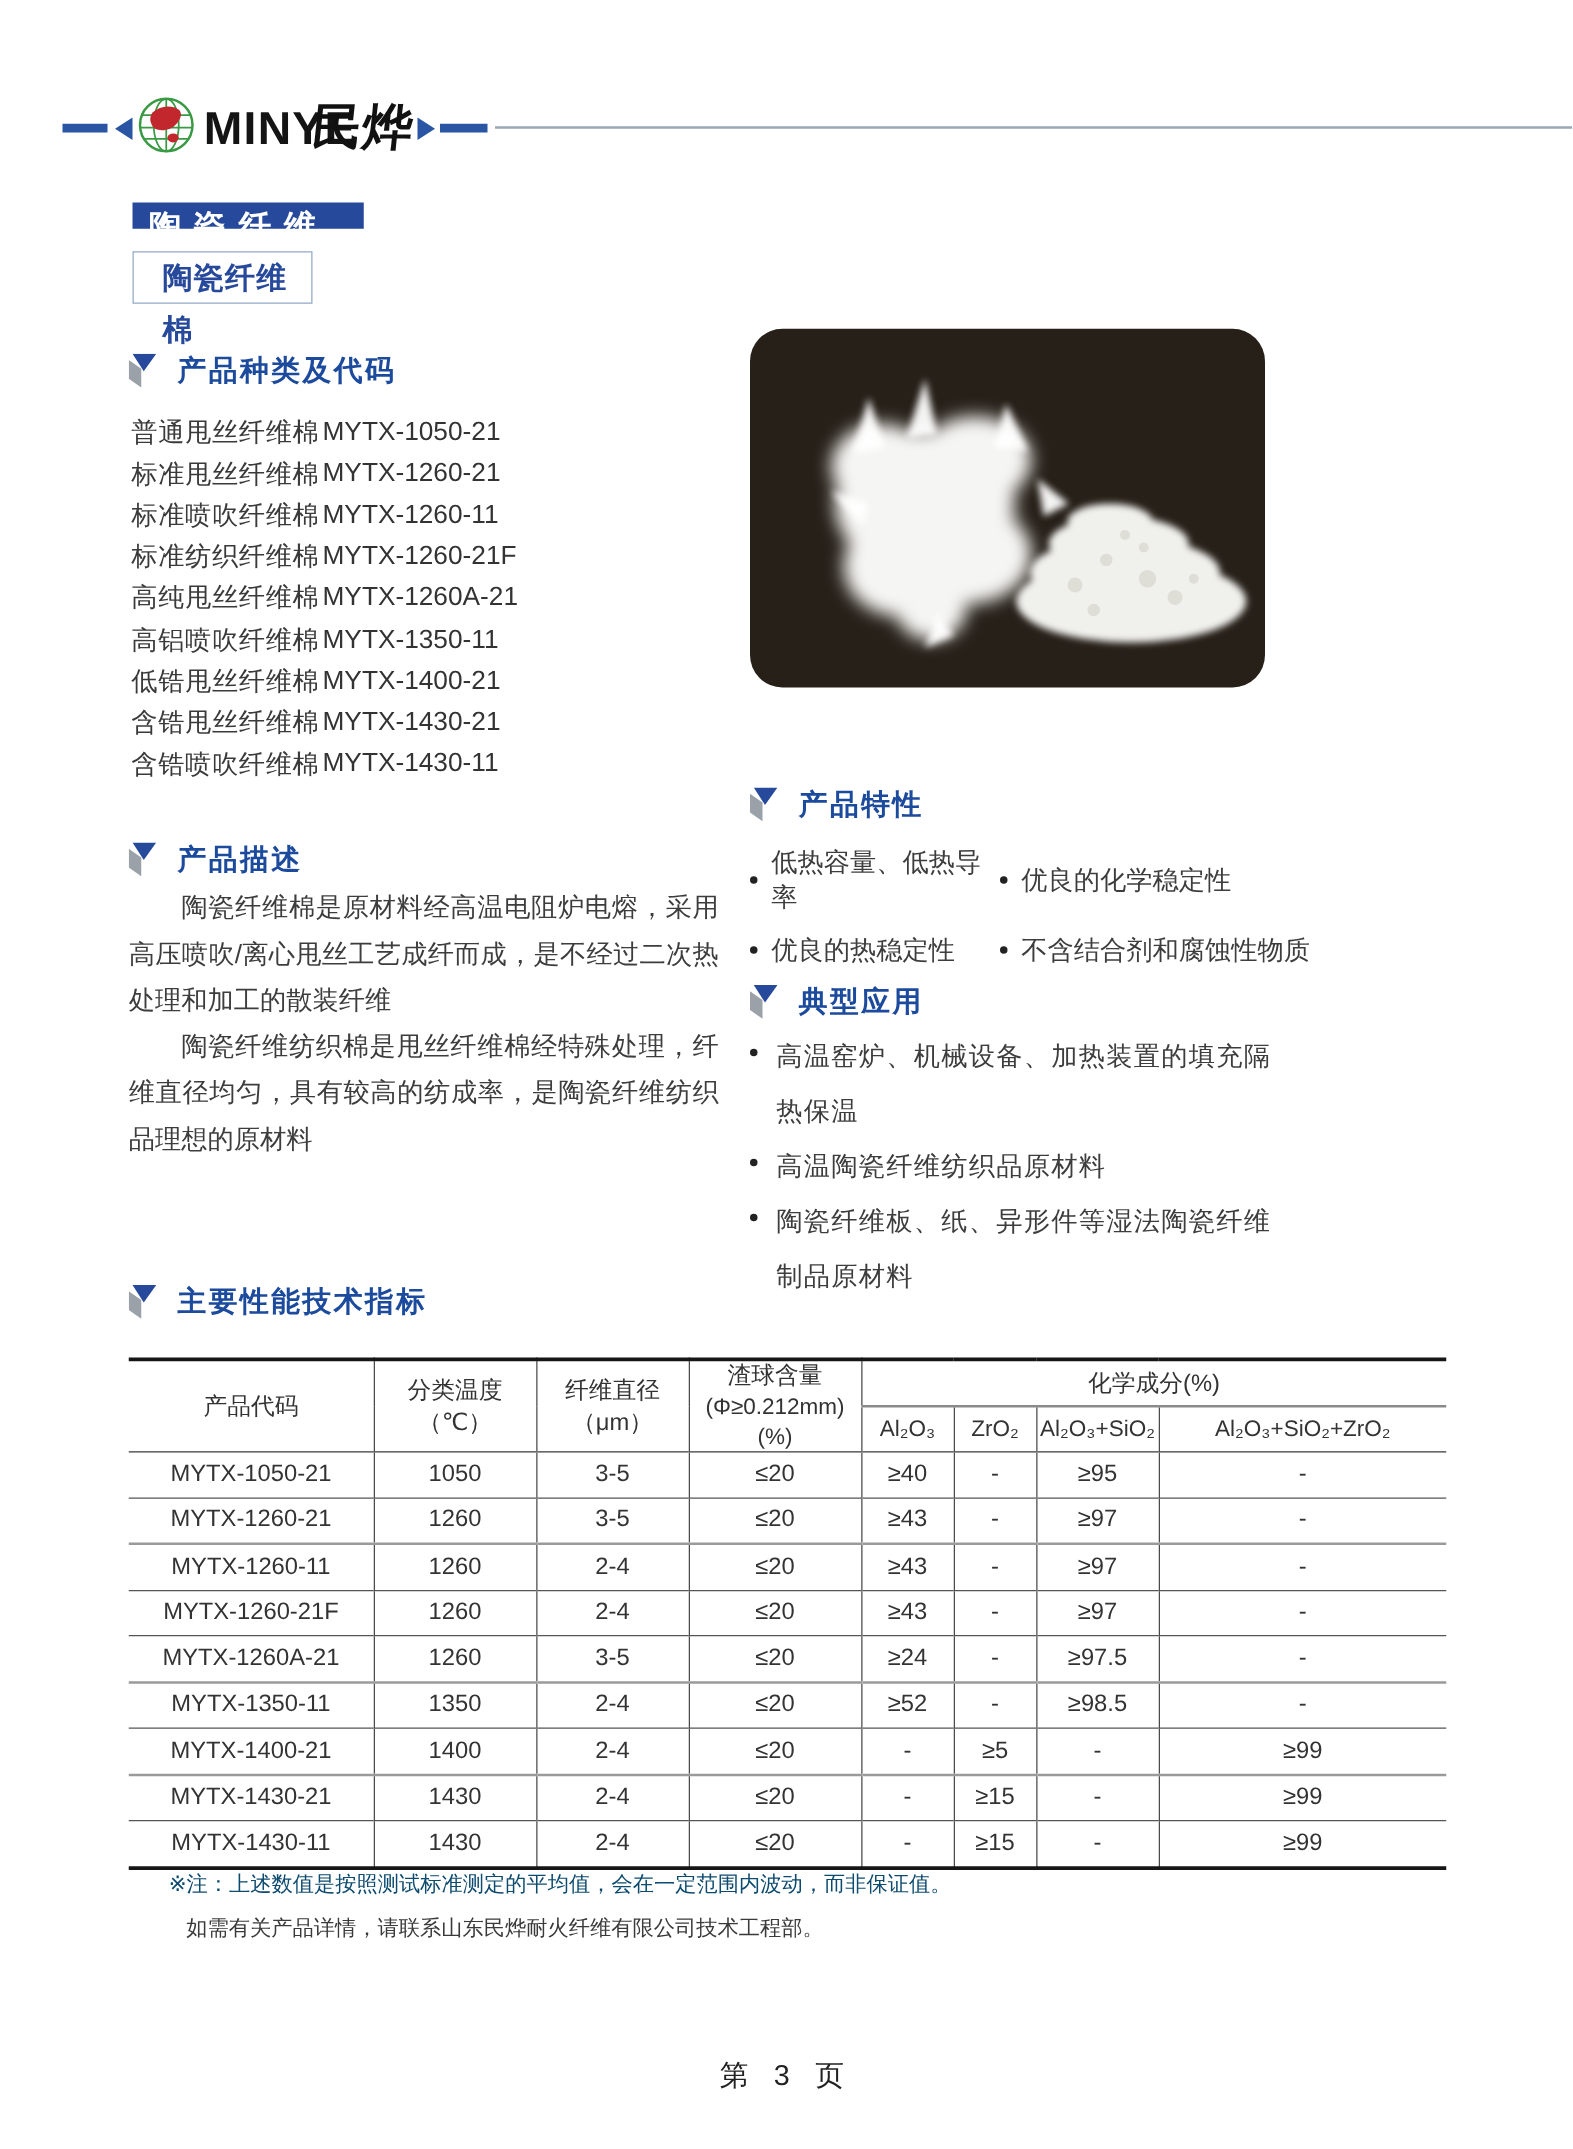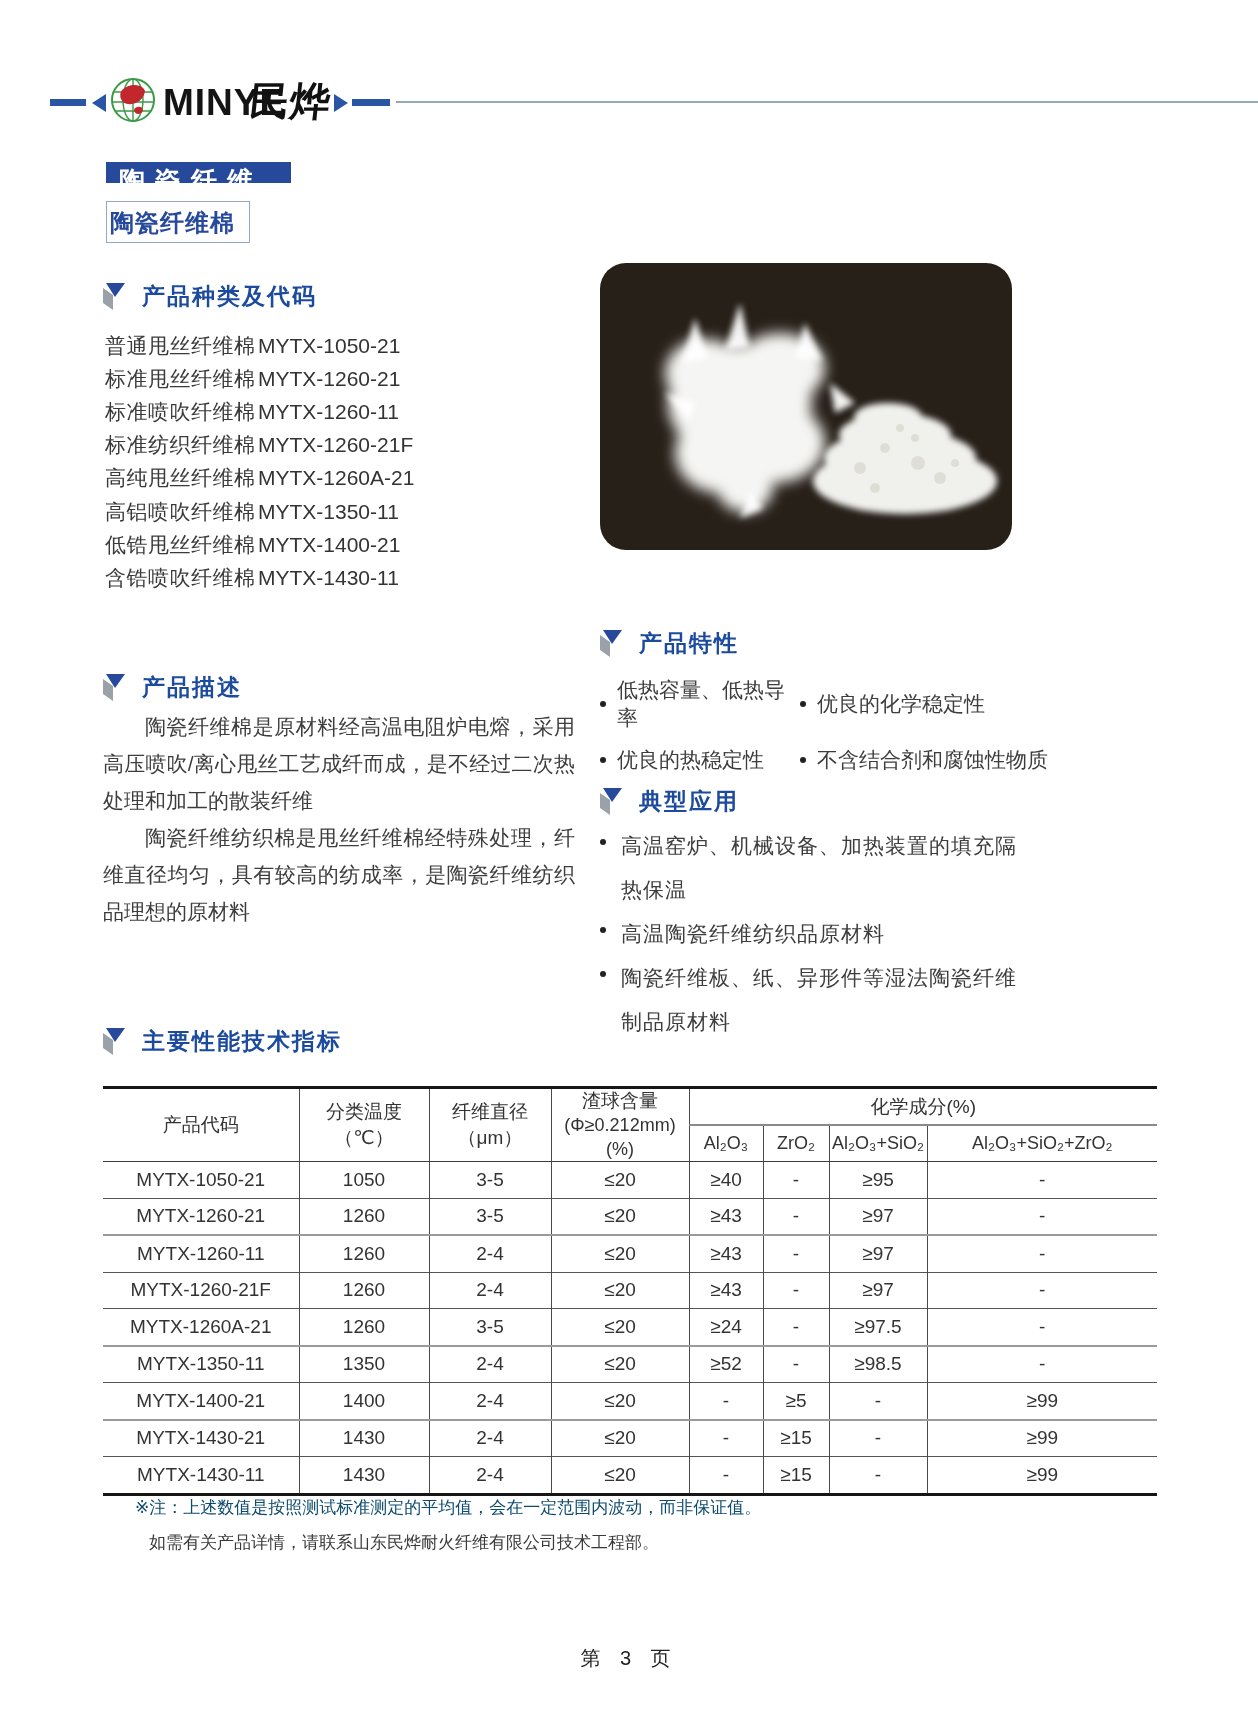--- a/index.html
+++ b/index.html
@@ -17,21 +17,21 @@
   .brand-en{position:absolute;left:163px;top:82px;font-size:37px;font-weight:800;color:#141414;letter-spacing:1px;}
   .brand-cn{position:absolute;left:250px;top:74px;font-size:40px;font-weight:900;color:#111;
             font-family:"DejaVu Serif","Liberation Serif",serif;transform:skewX(-6deg);}
   .hline{position:absolute;left:396px;top:101px;width:862px;height:2px;background:#9aa8b6;}
 
   
   .title-bar{position:absolute;left:106px;top:162px;width:185px;height:21px;background:#27499c;
              color:#fff;font-size:26px;font-weight:bold;line-height:39px;padding-left:13px;
              letter-spacing:10px;box-sizing:border-box;}
   .subtitle-box{position:absolute;left:106px;top:201px;width:144px;height:42px;border:1px solid #93a9c6;
-             color:#27499c;font-size:24px;font-weight:bold;line-height:42px;padding-left:3px;
+             color:#27499c;font-size:24px;font-weight:bold;line-height:42px;padding-left:23px;
              letter-spacing:1px;box-sizing:border-box;background:#fff;}
 
   
   .sec-head{position:absolute;display:flex;align-items:center;gap:17px;}
   .sec-head .txt{font-size:23px;font-weight:bold;color:#1c4a9c;letter-spacing:2px;}
 
   
   .type-list{position:absolute;left:105px;top:329px;}
   .type-row{display:flex;align-items:center;height:33.2px;font-size:21px;color:#3a3a3a;}
   .t-name{width:153px;letter-spacing:0.5px;}
@@ -70,21 +70,21 @@
   .slag span{display:block;line-height:24px;font-size:19px;}
   .slag .s2{font-size:18px;}
   .spec-table tbody tr:first-child td{border-top:1.6px solid #3a3a3a;}
   .spec-table tbody td{height:35.5px;}
   .spec-table tbody tr + tr td{border-top:1px solid #555;}
   .spec-table tbody tr.grp td{border-bottom:2.6px solid #9a9a9a;}
 
   
   .note1{position:absolute;left:103px;top:1496px;font-size:17px;color:#0c4a6e;margin-left:32px;}
   .note2{position:absolute;left:149px;top:1531px;font-size:17px;color:#3a3a3a;}
-  .page-num{position:absolute;left:0;top:1645px;width:1258px;text-align:center;font-size:20px;
+  .page-num{position:absolute;left:0;top:1645px;width:1258px;text-align:center;font-size:23px;
             color:#222;letter-spacing:7px;}
 </style>
 </head>
 <body>
 
 <div class="page">
 
   <div>
     <span class="dash dash-left"></span>
     <span class="tri tri-left"></span>
@@ -138,20 +138,24 @@
         <span class="t-name">高纯甩丝纤维棉</span>
         <span class="t-code">MYTX-1260A-21</span>
       </div>
       <div class="type-row">
         <span class="t-name">高铝喷吹纤维棉</span>
         <span class="t-code">MYTX-1350-11</span>
       </div>
       <div class="type-row">
         <span class="t-name">低锆甩丝纤维棉</span>
         <span class="t-code">MYTX-1400-21</span>
+      </div>
+      <div class="type-row">
+        <span class="t-name">含锆甩丝纤维棉</span>
+        <span class="t-code">MYTX-1430-21</span>
       </div>
       <div class="type-row">
         <span class="t-name">含锆喷吹纤维棉</span>
         <span class="t-code">MYTX-1430-11</span>
       </div>
     </div>
 
   <div class="sec-head" style="left:103px;top:672px;">
     <svg width="22" height="28" viewBox="0 0 22 28">
       <polygon points="0,5 10,12 10,27 0,20" fill="#9ba1a8"></polygon>

